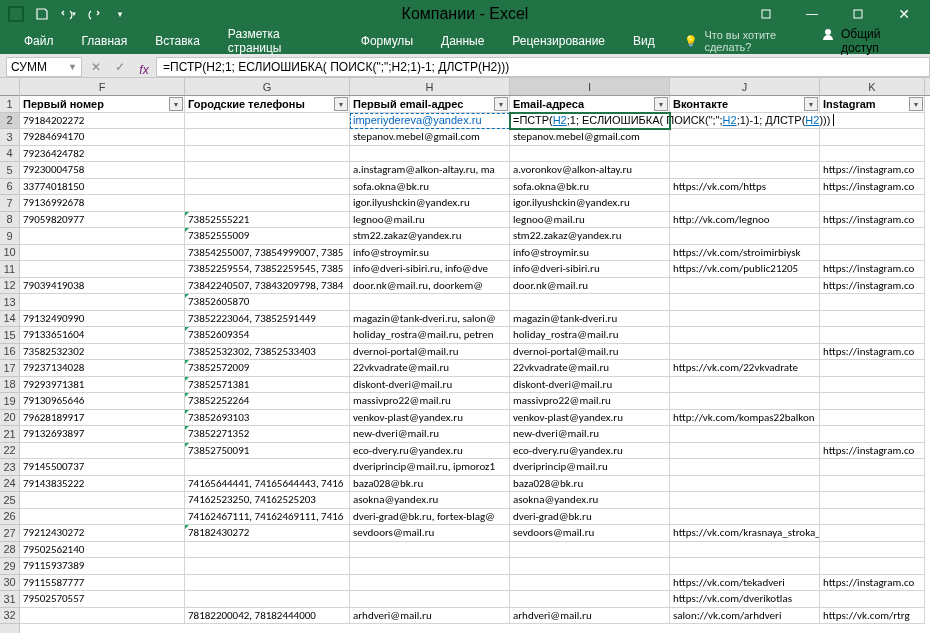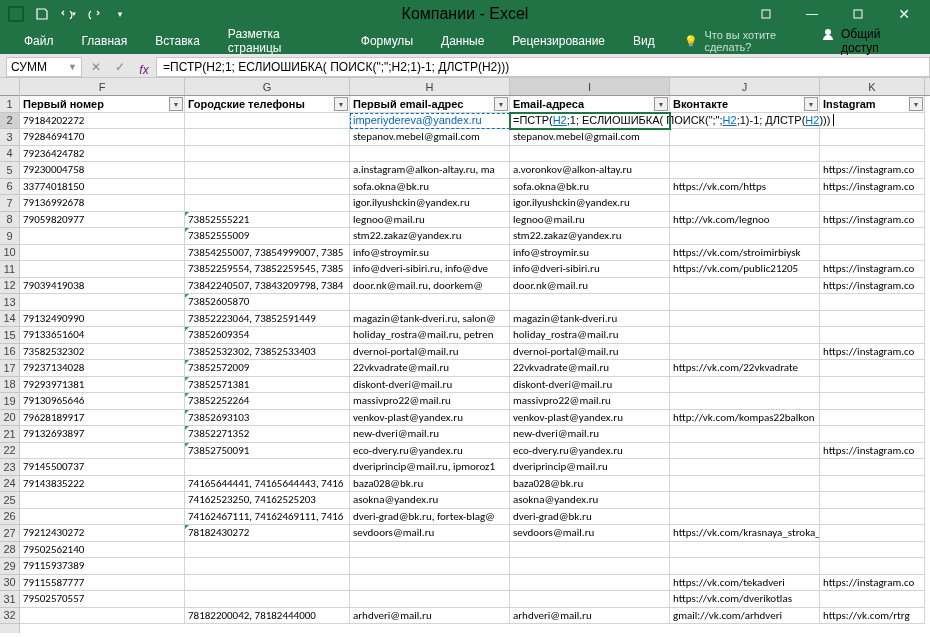--- a/index.html
+++ b/index.html
@@ -463,18 +463,18 @@
           <div class="cell colH"></div>
           <div class="cell colI"></div>
           <div class="cell colJ">https://vk.com/dverikotlas</div>
           <div class="cell colK"></div>
         </div>
         <div class="grid-row">
           <div class="cell colF"></div>
           <div class="cell colG">78182200042, 78182444000</div>
           <div class="cell colH">arhdveri@mail.ru</div>
           <div class="cell colI">arhdveri@mail.ru</div>
-          <div class="cell colJ">gmail://vk.com/arhdveri</div>
+          <div class="cell colJ">salon://vk.com/arhdveri</div>
           <div class="cell colK">https://vk.com/rtrg</div>
         </div>
       </div>
   </div>
 </div>
 
 </body></html>

